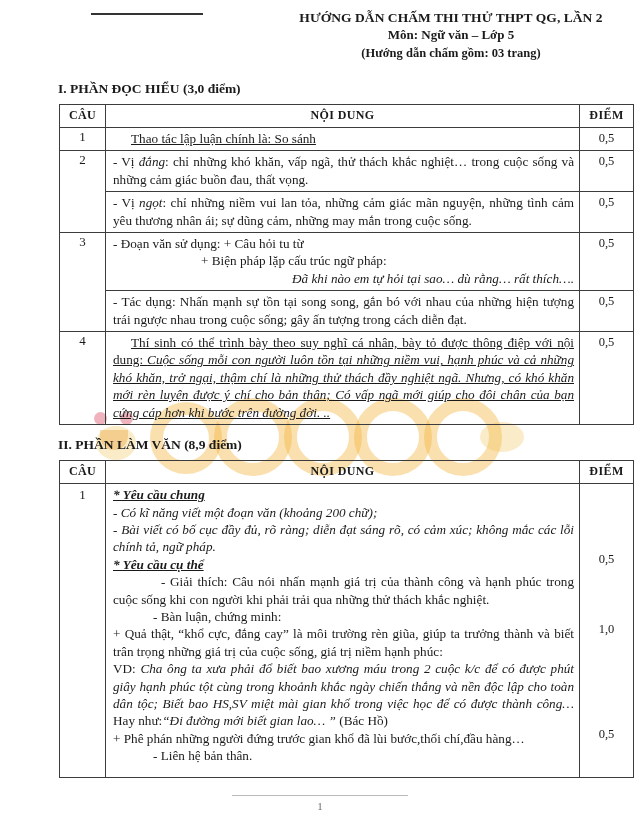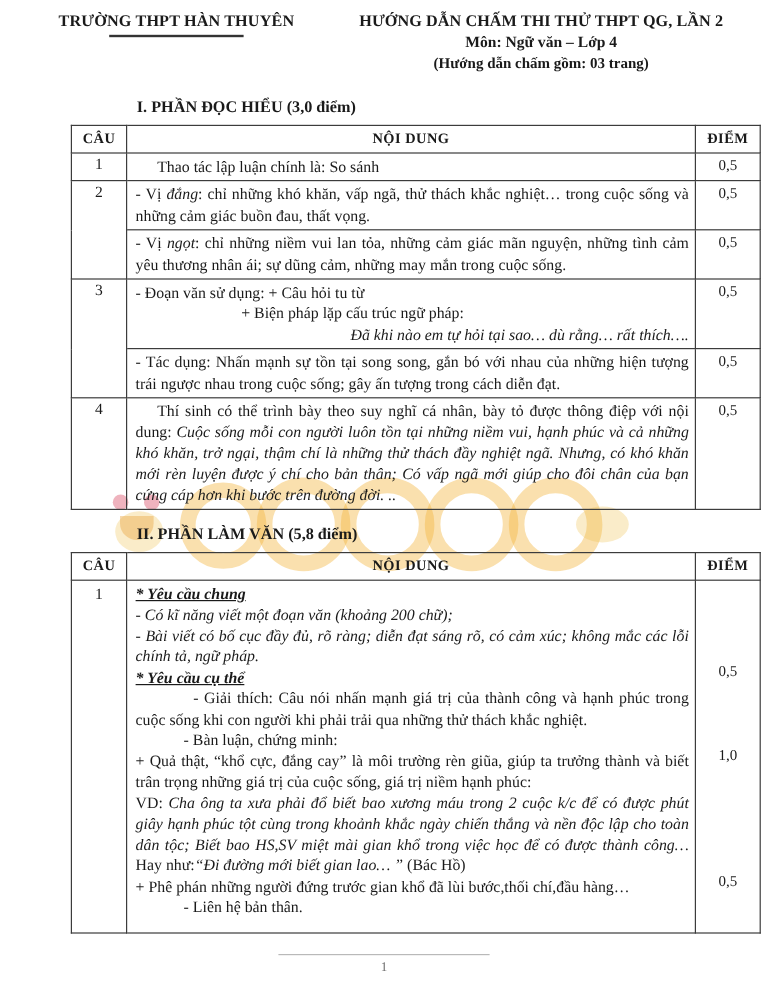--- a/index.html
+++ b/index.html
@@ -119,21 +119,21 @@
     font-size: 12.5px;
     font-weight: bold;
     line-height: 18px;
     margin-top: 1px;
   }
 
   
   .section-title {
     font-size: 13.5px;
     font-weight: bold;
-    padding-left: 114px;
+    padding-left: 58px;
   }
   #section-1-title { margin-top: 19px; margin-bottom: 7px; }
   #section-2-title { margin-top: 12px; margin-bottom: 7px; }
 
   
   table.exam {
     border-collapse: collapse;
     width: 575px;
     margin-left: 59px;
     table-layout: fixed;
@@ -175,21 +175,21 @@
   }
   td.diem-free span {
     position: absolute;
     left: 0;
     width: 100%;
     text-align: center;
     font-size: 12.5px;
   }
 
   .it { font-style: italic; }
-  .indent-1 { display: block; text-indent: 18px; }
+  .indent-1 { display: block; text-indent: 18px; text-decoration: underline; }
   .ctr { display: block; text-align: right; }
   .ind-p { display: block; padding-left: 88px; }
   .ind-bul { display: block; padding-left: 40px; }
   .ul-bold {
     font-weight: bold;
     font-style: italic;
     text-decoration: underline;
   }
   .line { display: block; }
 
@@ -229,26 +229,25 @@
     <div class="dot" style="left:2px; top:0px; width:13px; height:13px;"></div>
     <div class="dot" style="left:28px; top:0px; width:13px; height:13px;"></div>
     <div class="cup"></div>
   </div>
 </div>
 
 <div class="page">
 
   <div class="doc-header">
     <div class="hdr-left">
-      <div class="l2">TRƯỜNG THPT HÀN THUYÊN</div>
       <div class="hdr-rule"></div>
     </div>
     <div class="hdr-right">
       <div class="r1">HƯỚNG DẪN CHẤM THI THỬ THPT QG, LẦN 2</div>
-      <div class="r2">Môn: Ngữ văn – Lớp 4</div>
+      <div class="r2">Môn: Ngữ văn – Lớp 5</div>
       <div class="r3">(Hướng dẫn chấm gồm: 03 trang)</div>
     </div>
   </div>
 
   <div class="section-title" id="section-1-title">I. PHẦN ĐỌC HIỂU (3,0 điểm)</div>
 
   <table class="exam">
     <colgroup>
       <col class="col-cau">
         <col>
@@ -304,21 +303,21 @@
       <tr>
         <td class="cau">4</td>
         <td class="noidung" style="height:86px;">
           <span class="indent-1"><span>Thí sinh có thể trình bày theo suy nghĩ cá nhân, bày tỏ được thông điệp với nội dung: </span><span class="it">Cuộc sống mỗi con người luôn tồn tại những niềm vui, hạnh phúc và cả những khó khăn, trở ngại, thậm chí là những thử thách đầy nghiệt ngã. Nhưng, có khó khăn mới rèn luyện được ý chí cho bản thân; Có vấp ngã mới giúp cho đôi chân của bạn cứng cáp hơn khi bước trên đường đời. ..</span></span>
         </td>
         <td class="diem">0,5</td>
       </tr>
     </tbody>
   </table>
 
-  <div class="section-title" id="section-2-title">II. PHẦN LÀM VĂN (5,8 điểm)</div>
+  <div class="section-title" id="section-2-title">II. PHẦN LÀM VĂN (8,9 điểm)</div>
 
   <table class="exam">
     <colgroup>
       <col class="col-cau">
         <col>
         <col class="col-diem">
     </colgroup>
     <thead>
       <tr>
         <th>CÂU</th>

